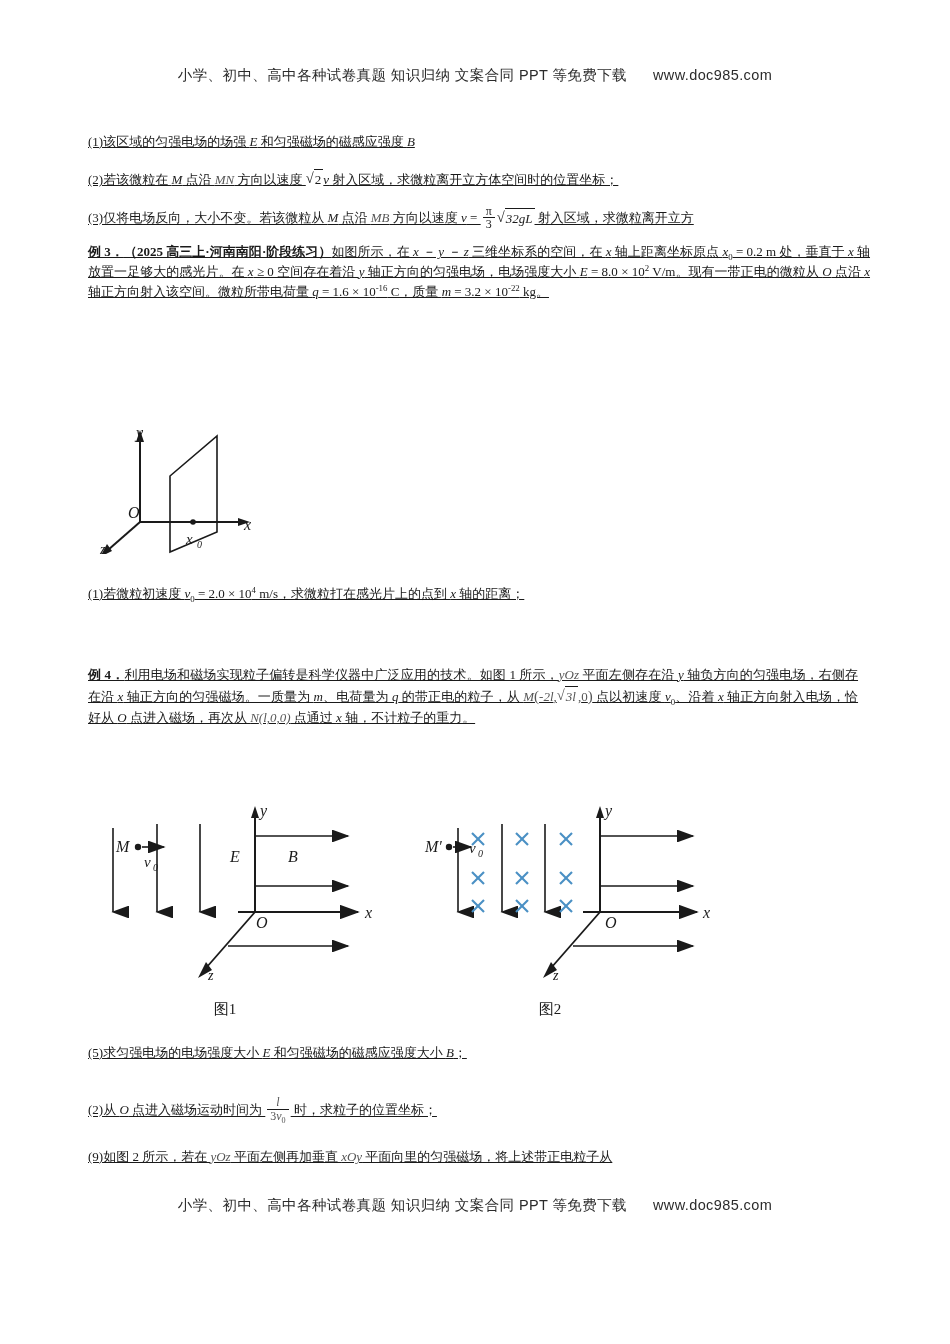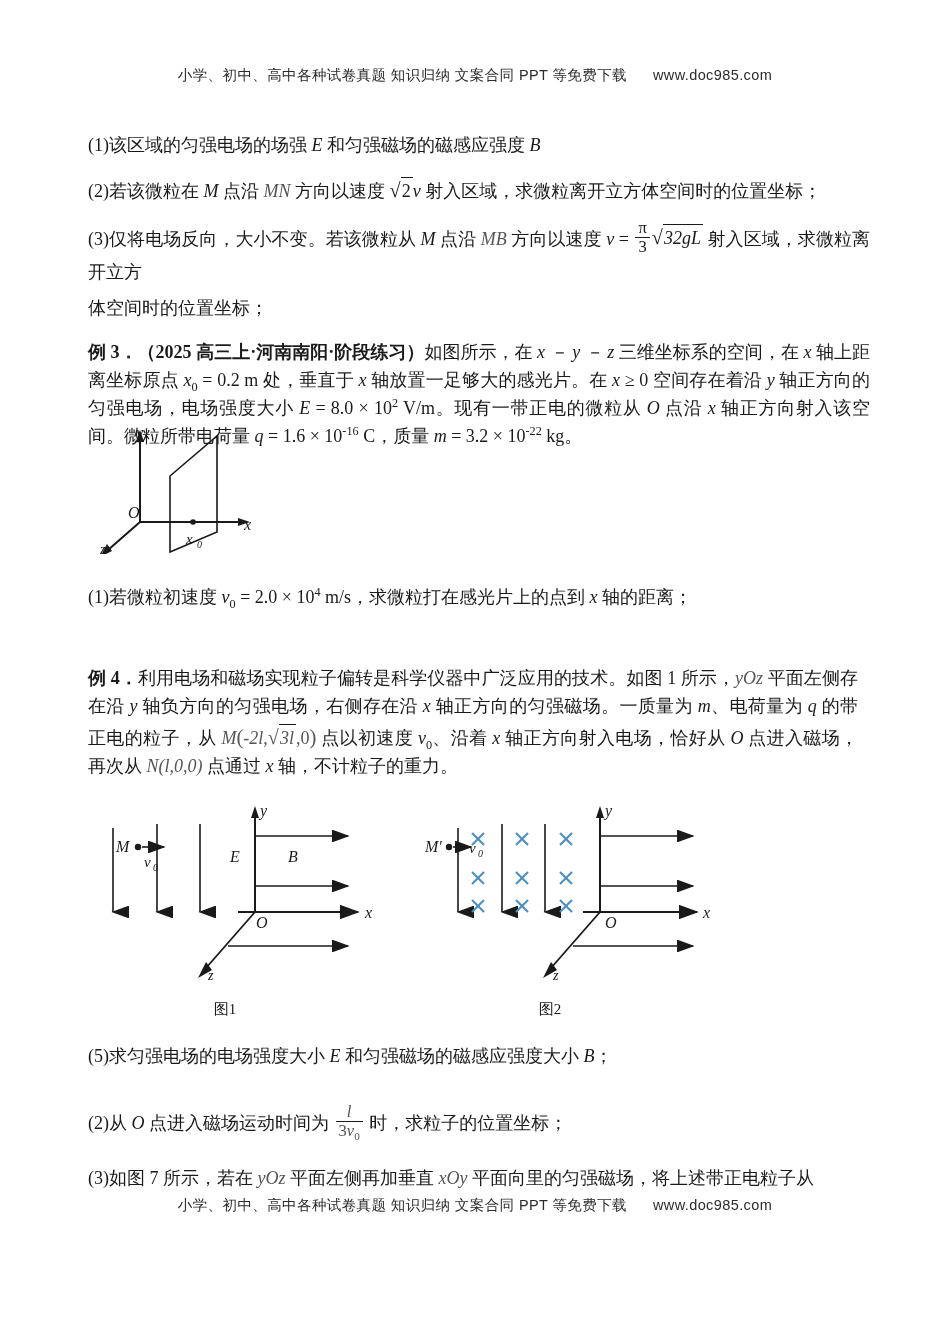--- a/index.html
+++ b/index.html
@@ -33,25 +33,26 @@
   }
   .banner .url {
     margin-left: 26px;
     font-family: "Liberation Sans", "DejaVu Sans", sans-serif;
   }
   .header-banner { position: absolute; left: 0; right: 0; top: 66px; }
   .footer-banner { position: absolute; left: 0; right: 0; top: 1196px; }
 
   
   .para {
-    font-size: 18px;
+    font-size: 13px;
     line-height: 1.55;
     text-align: justify;
     margin: 0 0 9px 0;
     color: #1a1a1a;
+    text-decoration: underline;
   }
   .para.tight { margin-bottom: 6px; }
   .para.loose { margin-bottom: 16px; }
   .content { position: absolute; left: 88px; right: 80px; top: 132px; }
 
   .bold { font-weight: bold; }
   i, .mi {
     font-family: "Liberation Serif", "DejaVu Serif", serif;
     font-style: italic;
   }
@@ -131,23 +132,20 @@
     <p class="para loose">
       <span>(1)该区域的匀强电场的场强 </span><i>E</i><span> 和匀强磁场的磁感应强度 </span><i>B</i>
     </p>
 
     <p class="para loose">
       <span>(2)若该微粒在 </span><i>M</i><span> 点沿 </span><i class="mi-lt">MN</i><span> 方向以速度 </span><span class="sqrt"><span class="rad">2</span></span><i>v</i><span> 射入区域，求微粒离开立方体空间时的位置坐标；</span>
     </p>
 
     <p class="para">
       <span>(3)仅将电场反向，大小不变。若该微粒从 </span><i>M</i><span> 点沿 </span><i class="mi-lt">MB</i><span> 方向以速度 </span><i>v</i><span> = </span><span class="frac"><span class="num">π</span><span class="den">3</span></span><span class="sqrt"><i class="rad">32gL</i></span><span> 射入区域，求微粒离开立方</span>
-    </p>
-    <p class="para loose">
-      <span>体空间时的位置坐标；</span>
     </p>
 
     <p class="para">
       <span class="bold">例 3．</span><span class="bold">（2025 高三上·河南南阳·阶段练习）</span><span>如图所示，在 </span><i>x － y － z</i><span> 三维坐标系的空间，在 </span><i>x</i><span> 轴上距离坐标原点 </span><i>x</i><sub>0</sub><span> = 0.2 m 处，垂直于 </span><i>x</i><span> 轴放置一足够大的感光片。在 </span><i>x</i><span> ≥ 0 空间存在着沿 </span><i>y</i><span> 轴正方向的匀强电场，电场强度大小 </span><i>E</i><span> = 8.0 × 10</span><sup>2</sup><span> V/m。现有一带正电的微粒从 </span><i>O</i><span> 点沿 </span><i>x</i><span> 轴正方向射入该空间。微粒所带电荷量 </span><i>q</i><span> = 1.6 × 10</span><sup>-16</sup><span> C，质量 </span><i>m</i><span> = 3.2 × 10</span><sup>-22</sup><span> kg。</span>
     </p>
   </div>
 
   <div class="fig-plate">
     <svg width="270" height="130" viewBox="0 0 270 130">
 
@@ -303,21 +301,21 @@
   <div class="fig-caption cap-2">图2</div>
 
   <div style="position:absolute; left:88px; right:80px; top:1043px;">
     <p class="para loose">
       <span>(5)求匀强电场的电场强度大小 </span><i>E</i><span> 和匀强磁场的磁感应强度大小 </span><i>B</i><span>；</span>
     </p>
     <p class="para loose" style="margin-top:35px;">
       <span>(2)从 </span><i>O</i><span> 点进入磁场运动时间为 </span><span class="frac"><i class="num mi-lt">l</i><span class="den mi-lt"><span>3</span><i>v</i><sub>0</sub></span></span><span> 时，求粒子的位置坐标；</span>
     </p>
     <p class="para" style="margin-top:22px;">
-      <span>(3)如图 7 所示，若在 </span><i class="mi-lt">yOz</i><span> 平面左侧再加垂直 </span><i class="mi-lt">xOy</i><span> 平面向里的匀强磁场，将上述带正电粒子从</span>
+      <span>(9)如图 2 所示，若在 </span><i class="mi-lt">yOz</i><span> 平面左侧再加垂直 </span><i class="mi-lt">xOy</i><span> 平面向里的匀强磁场，将上述带正电粒子从</span>
     </p>
   </div>
 
   <div class="banner footer-banner">
     <span>小学、初中、高中各种试卷真题  知识归纳  文案合同  PPT 等免费下载</span><span class="url">www.doc985.com</span>
   </div>
 
 </div>
 
 </body></html>

